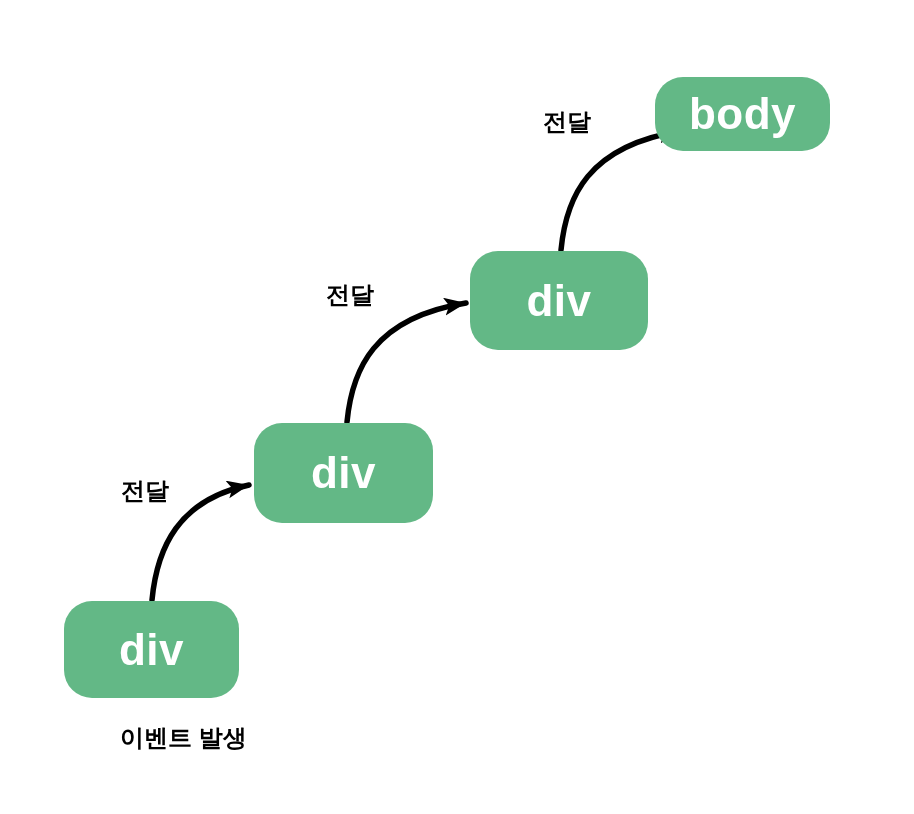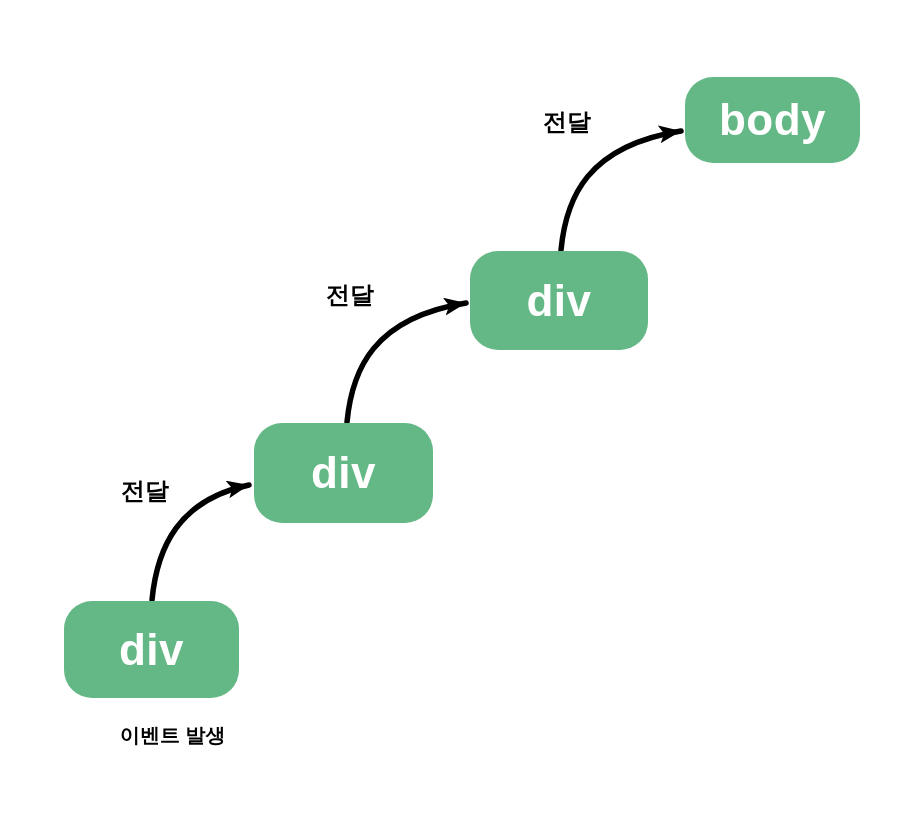--- a/index.html
+++ b/index.html
@@ -36,36 +36,36 @@
     background: var(--node-fill, #63b886);
     color: var(--node-text, #ffffff);
     border-radius: 28px;
     font-size: 44px;
     font-weight: 700;
     letter-spacing: 0.5px;
   }
   .n1 { left: 64px;  top: 601px; width: 175px; height: 97px;  }
   .n2 { left: 254px; top: 423px; width: 179px; height: 100px; }
   .n3 { left: 470px; top: 251px; width: 178px; height: 99px;  }
-  .n4 { left: 685px; top: 77px;  width: 175px; height: 86px; }
+  .n4 { left: 655px; top: 77px;  width: 175px; height: 74px; }
   .edge-label {
     position: absolute;
     font-size: 24px;
     font-weight: 700;
     color: var(--text, #000000);
     white-space: nowrap;
   }
   .l1 { left: 121px; top: 475px; }
   .l2 { left: 326px; top: 279px; }
   .l3 { left: 543px; top: 106px; }
   .caption {
     position: absolute;
     left: 120px;
     top: 722px;
-    font-size: 20px;
+    font-size: 24px;
     font-weight: 700;
     color: var(--text, #000000);
     white-space: nowrap;
   }
 </style>
 </head>
 <body>
 
 <div class="canvas">
 

